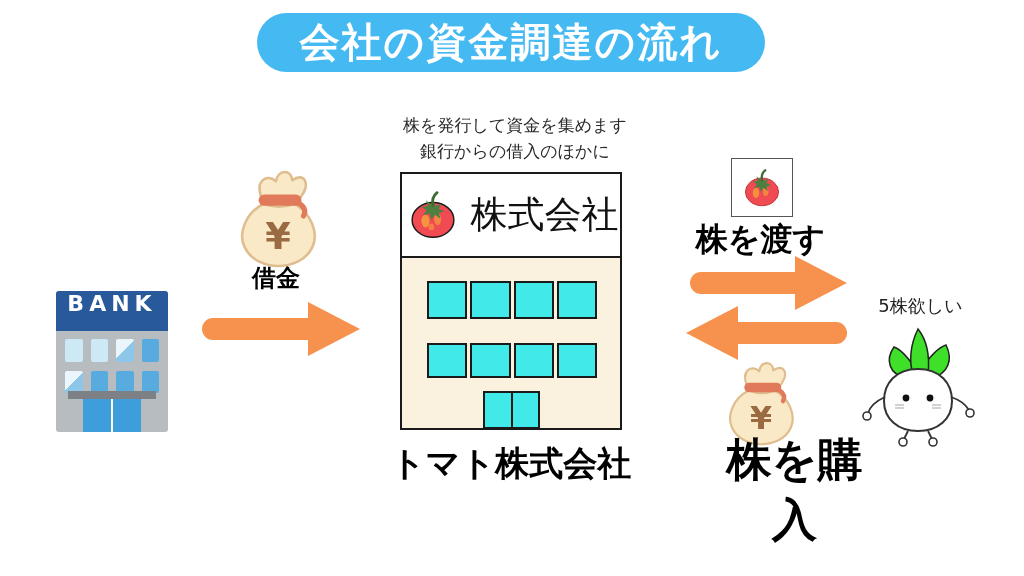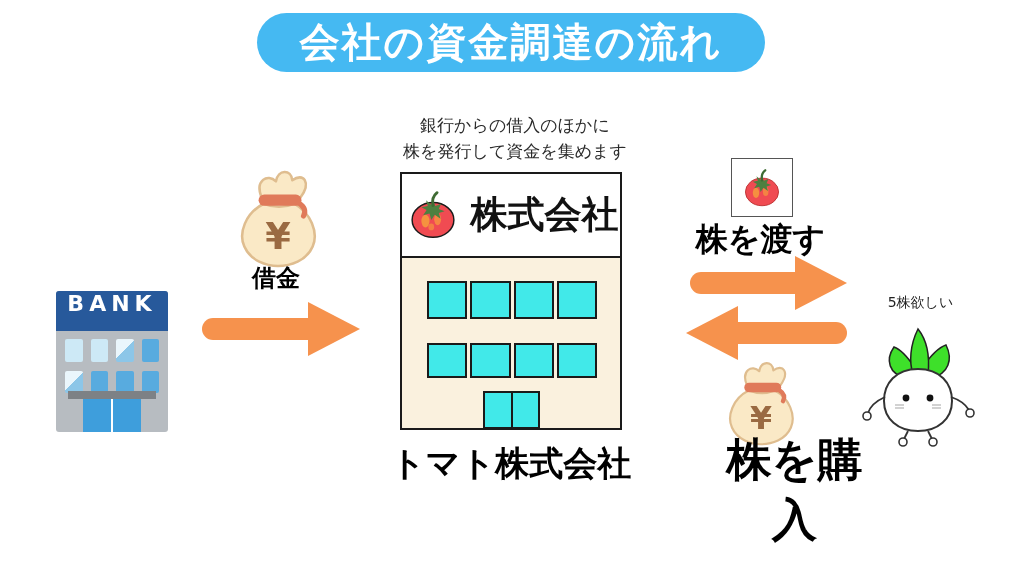--- a/index.html
+++ b/index.html
@@ -63,30 +63,30 @@
   .arrow-give { left:690px; top:256px; width:157px; height:54px; }
   .arrow-buy  { left:686px; top:306px; width:161px; height:54px; }
 
   
   .label { position:absolute; text-align:center; font-weight:bold; color:#000000; }
   .label-loan { left:216px; top:262px; width:120px; font-size:24px; }
   .label-give { left:688px; top:218px; width:145px; font-size:32px; }
   .label-buy  { left:712px; top:430px; width:165px; font-size:45px; }
   .label-company-name { left:375px; top:441px; width:272px; font-size:34px; }
   .label-quote { position:absolute; left:868px; top:294px; width:105px;
-                 text-align:center; font-size:14px; color:#222; font-weight:normal; }
+                 text-align:center; font-size:18px; color:#222; font-weight:normal; }
 
   
   .company { position:absolute; left:400px; top:172px; width:222px; height:258px;
              background:#FAF1DE; border:2.5px solid #1a1a1a; }
   .company-sign { position:absolute; left:0; top:0; width:100%; height:84px;
              background:#ffffff; border-bottom:2.5px solid #1a1a1a;
              display:flex; align-items:center; justify-content:center; gap:9px; }
   .company-sign .tomato-svg { width:58px; height:50px; }
-  .company-sign span { font-size:37px; font-weight:bold; color:#111; }
+  .company-sign span { font-size:37px; font-weight:normal; color:#111; }
   .win-row { position:absolute; left:25px; width:170px; display:flex; gap:3px; }
   .win-row.wr1 { top:107px; height:38px; }
   .win-row.wr2 { top:169px; height:35px; }
   .cwin { flex:1; background:#41E9E9; border:2px solid #1a1a1a; }
   .company-door { position:absolute; left:81px; top:217px; width:57px; height:38px;
              display:flex; }
   .company-door .pane { flex:1; background:#41E9E9; border:2px solid #1a1a1a; }
   .company-door .pane:first-child { border-right:1px solid #1a1a1a; }
   .company-door .pane:last-child { border-left:1px solid #1a1a1a; }
 
@@ -102,22 +102,22 @@
 </head>
 <body>
 
 <div class="stage">
 
   <div class="title-banner">
     <span>会社の資金調達の流れ</span>
   </div>
 
   <div class="subtitle">
+    <div>株を発行して資金を集めます</div>
     <div>銀行からの借入のほかに</div>
-    <div>株を発行して資金を集めます</div>
   </div>
 
   <div class="bank">
     <div class="bank-sign">
       <span>BANK</span>
     </div>
     <div class="bank-row r1">
       <div class="bank-win bw-light"></div>
       <div class="bank-win bw-light"></div>
       <div class="bank-win bw-shine"></div>

